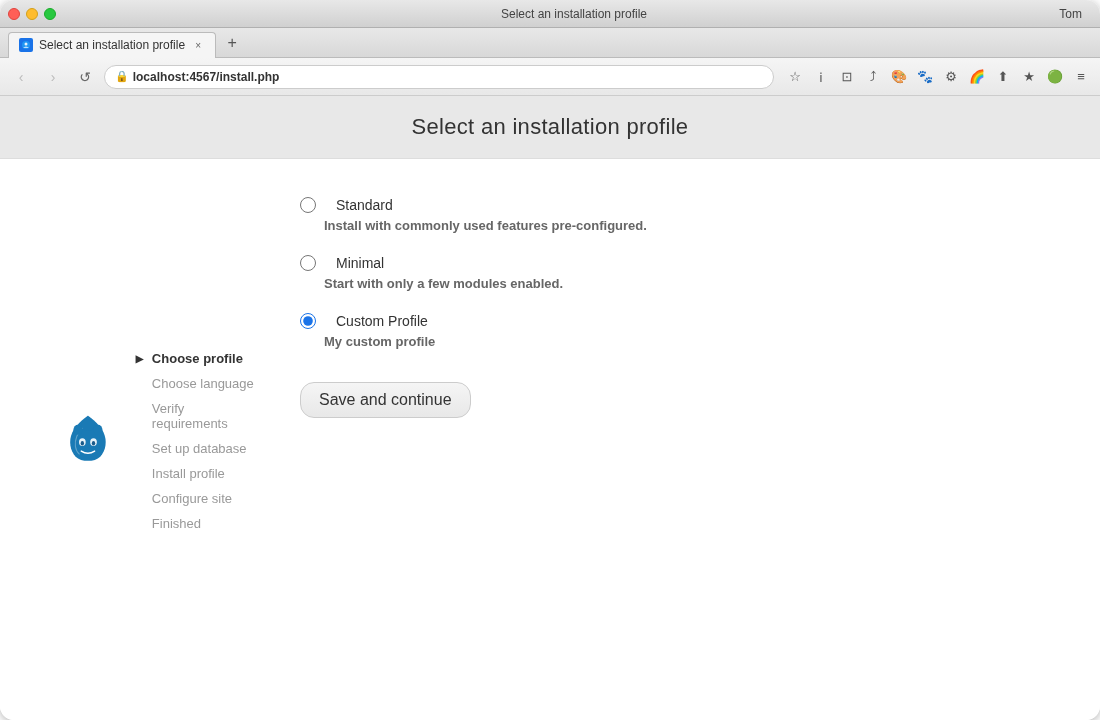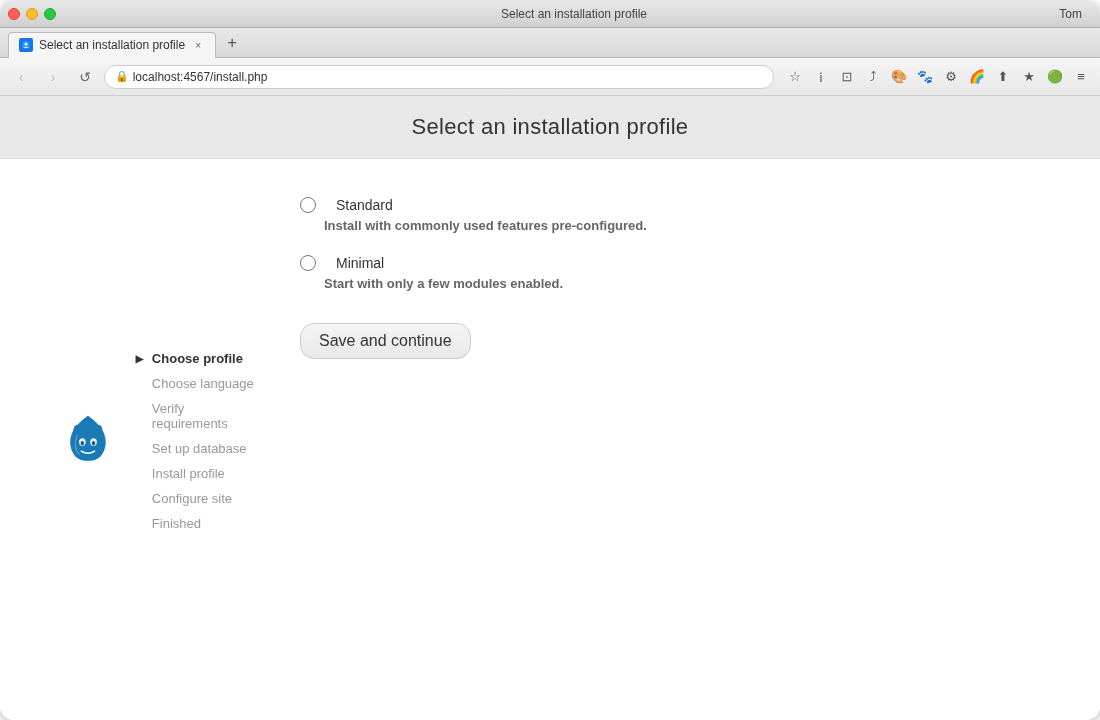--- a/index.html
+++ b/index.html
@@ -157,20 +157,21 @@
       display: flex;
       align-items: center;
       gap: 4px;
       color: #333;
     }
 
     .address-bar-text {
       flex: 1;
       font-size: 12px;
       color: #333;
+      font-weight: bold;
     }
 
     .toolbar-icons {
       display: flex;
       align-items: center;
       gap: 4px;
       margin-left: 4px;
     }
 
     .toolbar-icon {
@@ -454,20 +455,27 @@
         
         <div class="radio-option">
           <label class="radio-label">
             <input type="radio" name="profile" style="">
             <span class="radio-name">Minimal</span>
           </label>
           <div class="radio-description">Start with only a few modules enabled.</div>
         </div>
 
         
+        <div class="radio-option">
+          <label class="radio-label">
+            <input type="radio" name="profile" checked="" style="">
+            <span class="radio-name">Custom Profile</span>
+          </label>
+          <div class="radio-description">My custom profile</div>
+        </div>
 
         
         <button class="save-btn">Save and continue</button>
 
       </div>
     </div>
   </div>
 
 </div>
 

